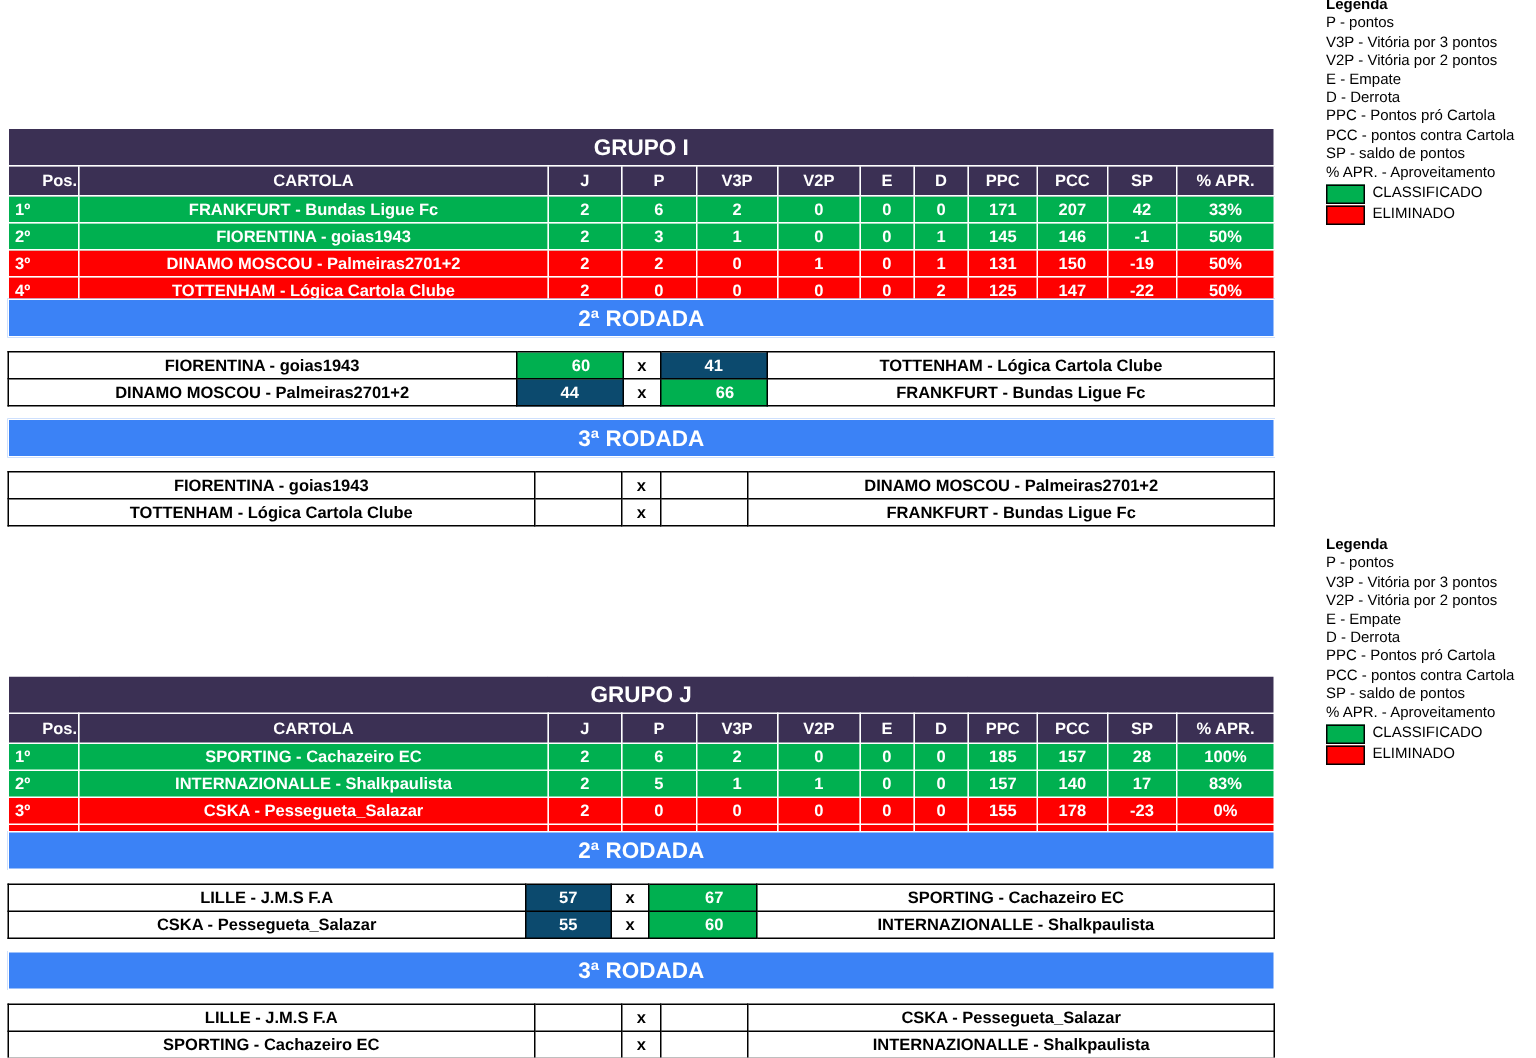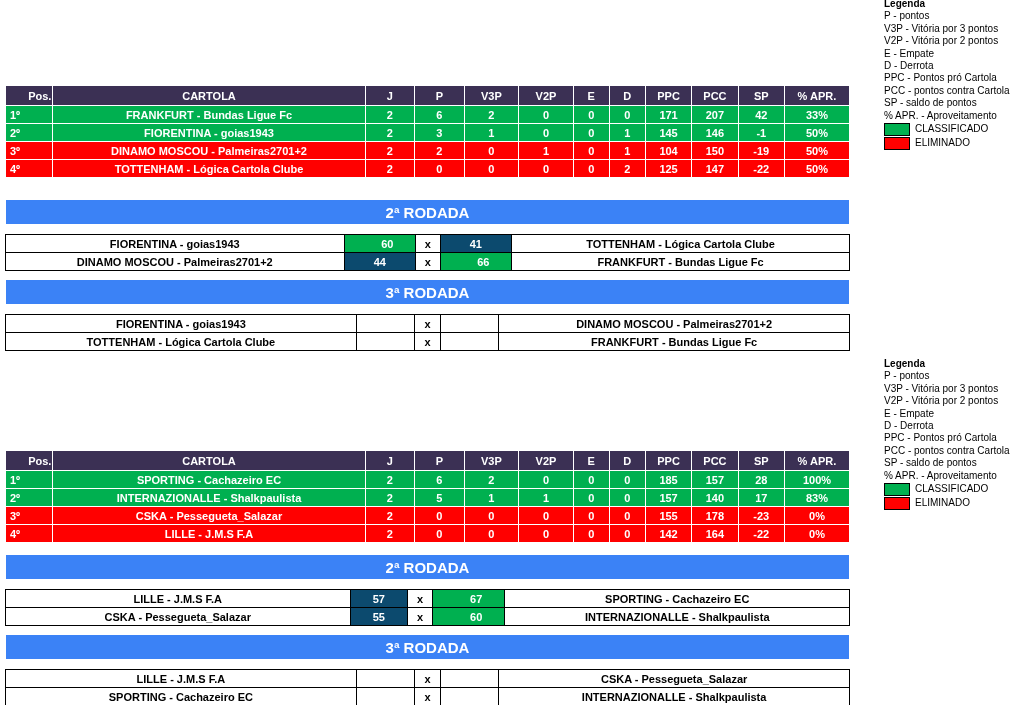--- a/index.html
+++ b/index.html
@@ -87,20 +87,23 @@
   .legend .sw-green{background:#00b050;}
   .legend .sw-red{background:#ff0000;}
 </style>
 </head>
 <body>
 
 <div class="sheet">
 
   <table class="grp" id="grp0" style="top:85px;">
     <tbody>
+        <tr class="title-row">
+      <td colspan="12">GRUPO I</td>
+    </tr>
     <tr class="head-row">
       <td class="pos" style="width:40px">Pos.</td>
       <td style="width:300px">CARTOLA</td>
       <td style="width:45px">J</td>
       <td style="width:45px">P</td>
       <td style="width:50px">V3P</td>
       <td style="width:50px">V2P</td>
       <td style="width:32px">E</td>
       <td style="width:32px">D</td>
       <td style="width:42px">PPC</td>
@@ -138,21 +141,21 @@
     </tr>
     <tr class="team-row red">
       <td class="pos">3º</td>
       <td>DINAMO MOSCOU - Palmeiras2701+2</td>
       <td>2</td>
       <td>2</td>
       <td>0</td>
       <td>1</td>
       <td>0</td>
       <td>1</td>
-      <td>104</td>
+      <td>131</td>
       <td>150</td>
       <td>-19</td>
       <td>50%</td>
     </tr>
     <tr class="team-row red">
       <td class="pos">4º</td>
       <td>TOTTENHAM - Lógica Cartola Clube</td>
       <td>2</td>
       <td>0</td>
       <td>0</td>
@@ -202,20 +205,23 @@
       <td class="score empty"></td>
       <td class="x">x</td>
       <td class="score empty"></td>
       <td class="team">FRANKFURT - Bundas Ligue Fc</td>
     </tr>
   </tbody>
     </table>
 
   <table class="grp" id="grp1" style="top:450px;">
     <tbody>
+        <tr class="title-row">
+      <td colspan="12">GRUPO J</td>
+    </tr>
     <tr class="head-row">
       <td class="pos" style="width:40px">Pos.</td>
       <td style="width:300px">CARTOLA</td>
       <td style="width:45px">J</td>
       <td style="width:45px">P</td>
       <td style="width:50px">V3P</td>
       <td style="width:50px">V2P</td>
       <td style="width:32px">E</td>
       <td style="width:32px">D</td>
       <td style="width:42px">PPC</td>

